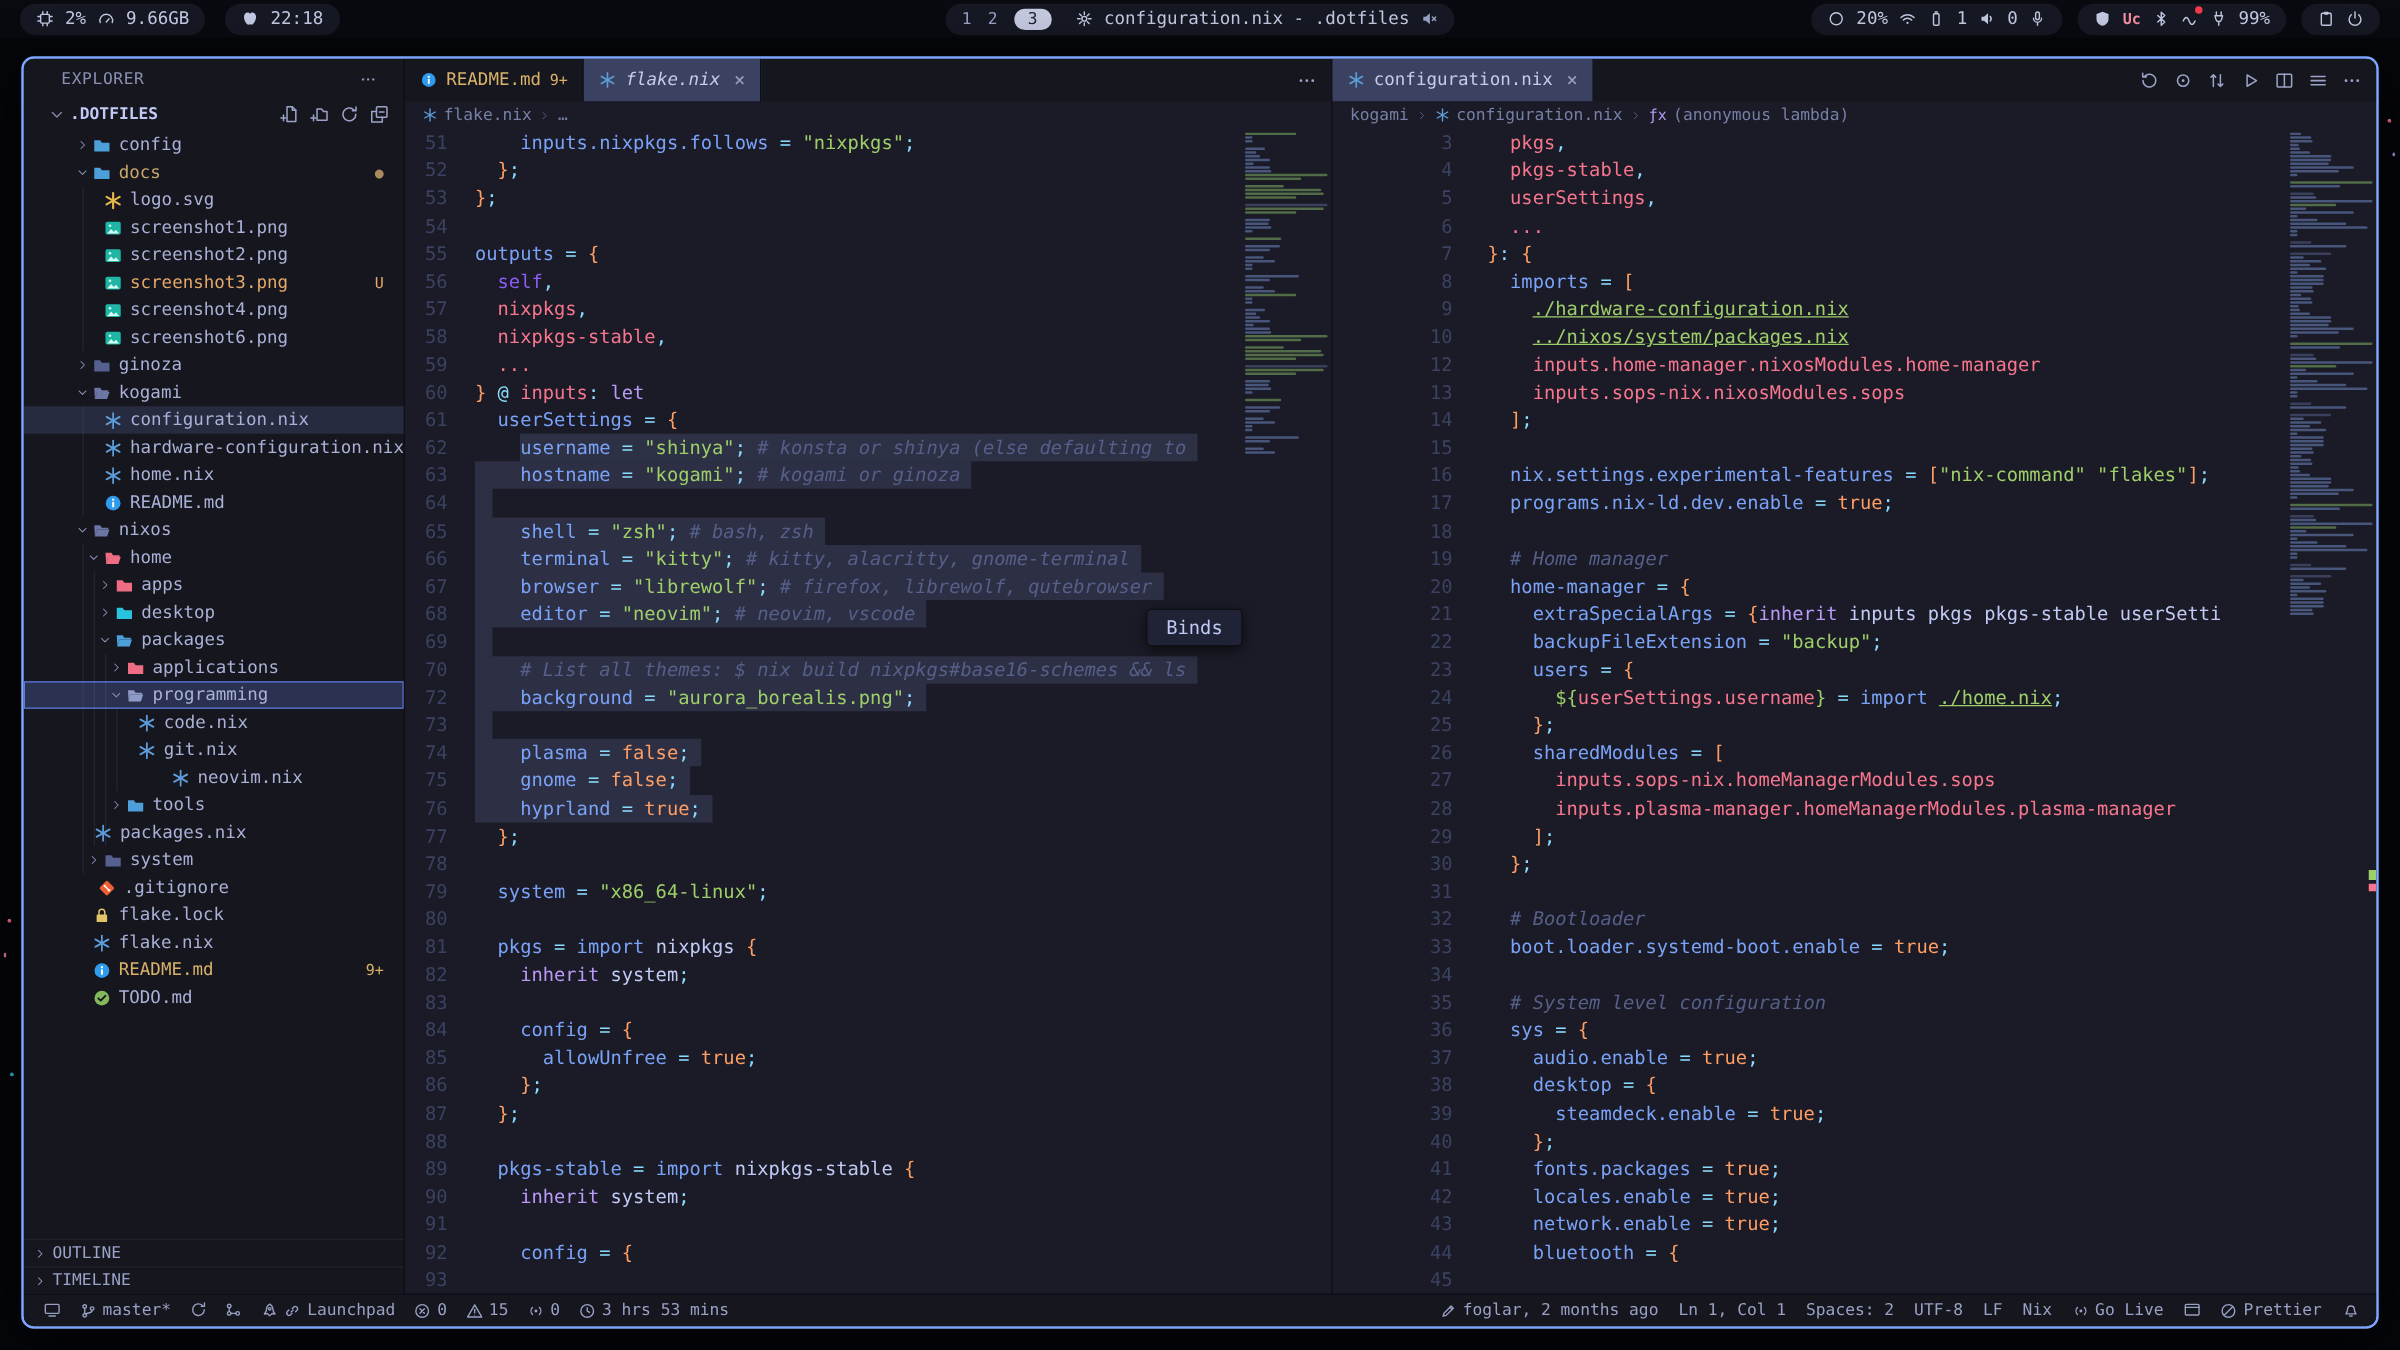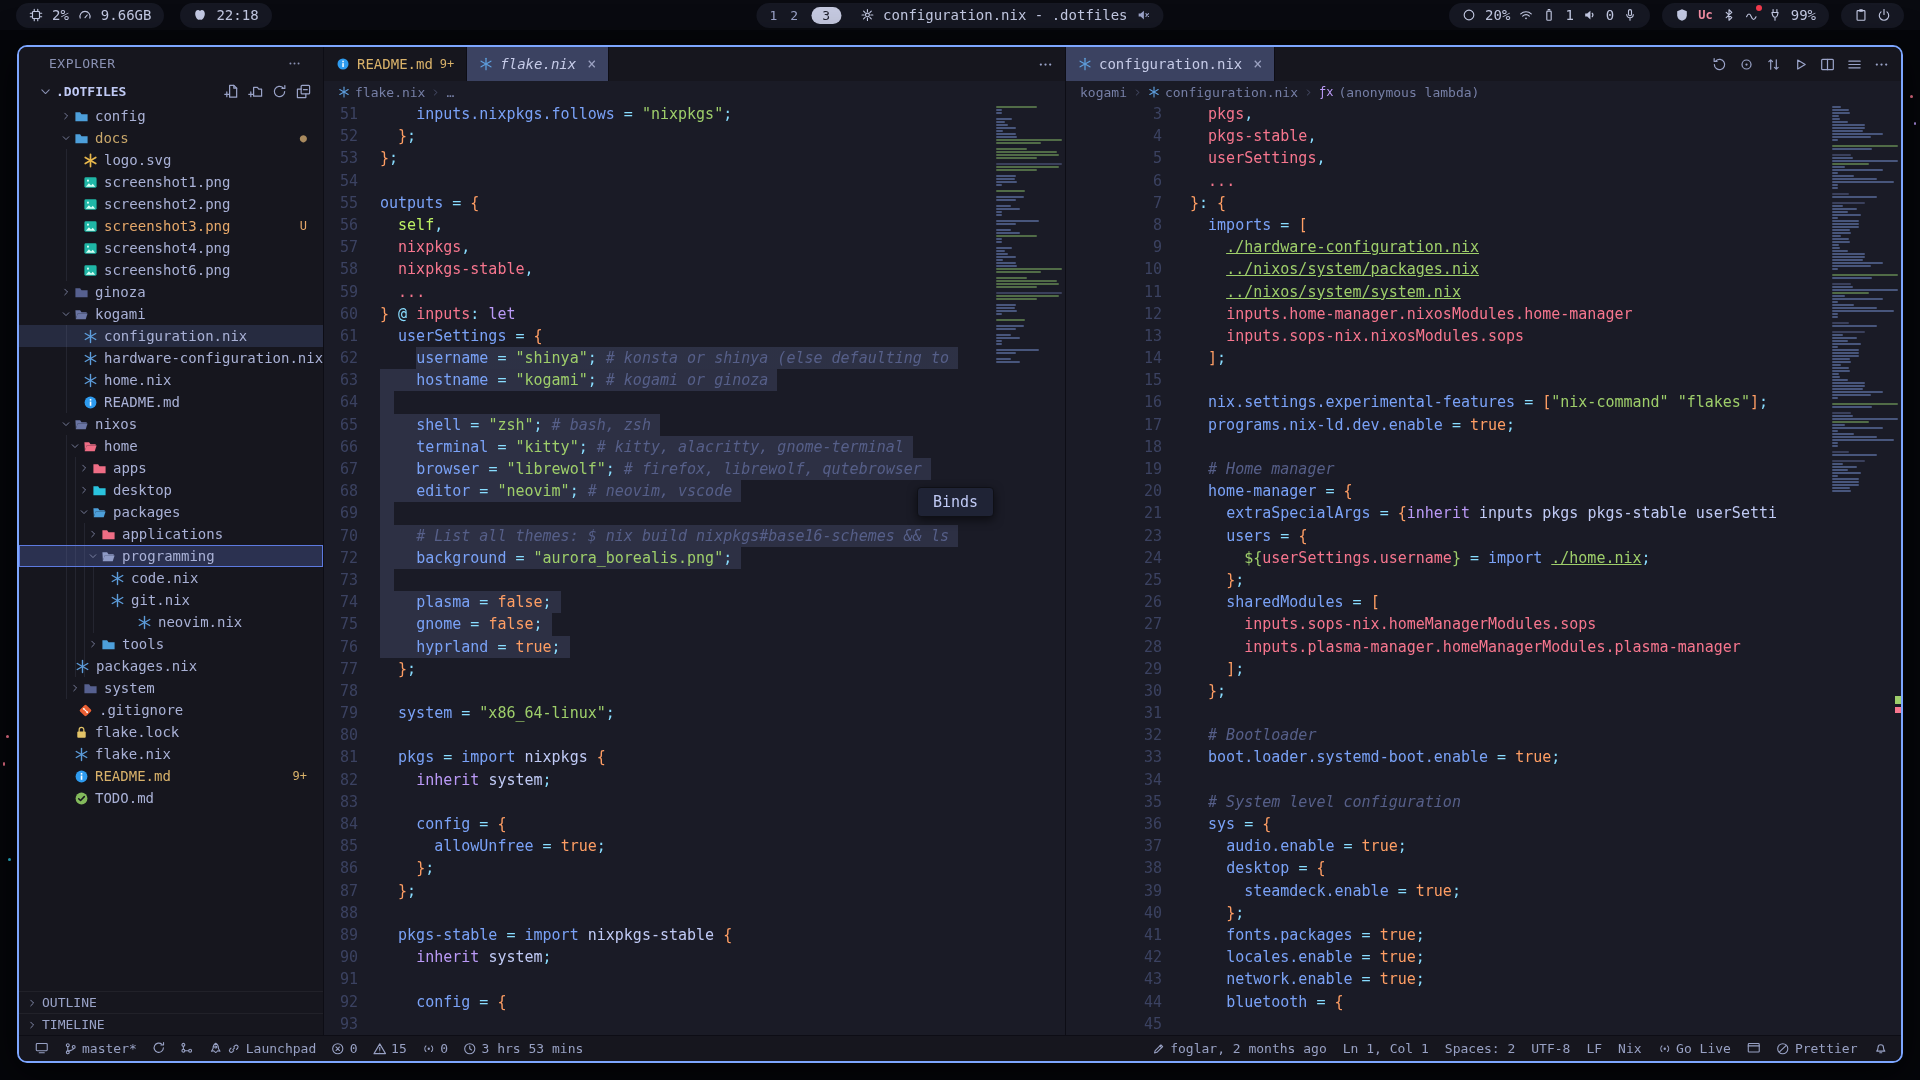--- a/index.html
+++ b/index.html
@@ -111,21 +111,21 @@
   .tk-c { color:#565f89; font-style:italic; }
   .tk-s { color:#9ece6a; }
   .tk-p { color:#9ece6a; text-decoration:underline; }
   .tk-b { color:#ff9e64; }
   .tk-pu { color:#89ddff; }
   .tk-kw { color:#bb9af7; }
   .tk-at { color:#7aa2f7; }
   .tk-id { color:#c0caf5; }
   .tk-pk { color:#f7768e; }
   .tk-bo { color:#ff9e64; }
-  .tk-se { color:#bef264; }
+  .tk-se { color:#8b5cf6; }
 
   .minimap { position:absolute; top:3px; bottom:0; right:0; width:72px; overflow:hidden; padding-left:3px; }
   .mbar { height:2px; margin-bottom:1px; border-radius:1px; opacity:.55; }
   .ovr-mark { position:absolute; right:0; width:6px; }
 
   .tooltip {
     position:absolute; left:593px; top:384px; padding:5px 15px;
     background:#1f2335; border:1px solid #0f1016; border-radius:4px;
     box-shadow:0 3px 10px rgba(0,0,0,.55); color:#c0caf5; font-size:15px; z-index:5;
   }
@@ -1180,31 +1180,31 @@
         <div class="code" id="code2">
           <div class="lines" id="lines2">
               <div class="line"><span class="ln">3</span><span class="lc">  <span class="tk-pk">pkgs</span><span class="tk-pu">,</span></span></div>
               <div class="line"><span class="ln">4</span><span class="lc">  <span class="tk-pk">pkgs-stable</span><span class="tk-pu">,</span></span></div>
               <div class="line"><span class="ln">5</span><span class="lc">  <span class="tk-pk">userSettings</span><span class="tk-pu">,</span></span></div>
               <div class="line"><span class="ln">6</span><span class="lc">  <span class="tk-pk">.</span><span class="tk-pk">.</span><span class="tk-pk">.</span></span></div>
               <div class="line"><span class="ln">7</span><span class="lc"><span class="tk-b">}</span><span class="tk-pu">:</span> <span class="tk-b">{</span></span></div>
               <div class="line"><span class="ln">8</span><span class="lc">  <span class="tk-at">imports</span> <span class="tk-pu">=</span> <span class="tk-b">[</span></span></div>
               <div class="line"><span class="ln">9</span><span class="lc">    <span class="tk-p">./hardware-configuration.nix</span></span></div>
               <div class="line"><span class="ln">10</span><span class="lc">    <span class="tk-p">../nixos/system/packages.nix</span></span></div>
-              <div class="line"><span class="ln">11</span><span class="lc">    <span class="tk-p">../nixos/system/system.nix</span></span></div>
               <div class="line"><span class="ln">12</span><span class="lc">    <span class="tk-pk">inputs.home-manager.nixosModules.home-manager</span></span></div>
               <div class="line"><span class="ln">13</span><span class="lc">    <span class="tk-pk">inputs.sops-nix.nixosModules.sops</span></span></div>
               <div class="line"><span class="ln">14</span><span class="lc">  <span class="tk-b">]</span><span class="tk-pu">;</span></span></div>
               <div class="line"><span class="ln">15</span><span class="lc"></span></div>
               <div class="line"><span class="ln">16</span><span class="lc">  <span class="tk-at">nix.settings.experimental-features</span> <span class="tk-pu">=</span> <span class="tk-b">[</span><span class="tk-s">"nix-command"</span> <span class="tk-s">"flakes"</span><span class="tk-b">]</span><span class="tk-pu">;</span></span></div>
               <div class="line"><span class="ln">17</span><span class="lc">  <span class="tk-at">programs.nix-ld.dev.enable</span> <span class="tk-pu">=</span> <span class="tk-bo">true</span><span class="tk-pu">;</span></span></div>
               <div class="line"><span class="ln">18</span><span class="lc"></span></div>
               <div class="line"><span class="ln">19</span><span class="lc">  <span class="tk-c"># Home manager</span></span></div>
               <div class="line"><span class="ln">20</span><span class="lc">  <span class="tk-at">home-manager</span> <span class="tk-pu">=</span> <span class="tk-b">{</span></span></div>
               <div class="line"><span class="ln">21</span><span class="lc">    <span class="tk-at">extraSpecialArgs</span> <span class="tk-pu">=</span> <span class="tk-b">{</span><span class="tk-kw">inherit</span> <span class="tk-id">inputs</span> <span class="tk-id">pkgs</span> <span class="tk-id">pkgs-stable</span> <span class="tk-id">userSetti</span></span></div>
+              <div class="line"><span class="ln">22</span><span class="lc">    <span class="tk-at">backupFileExtension</span> <span class="tk-pu">=</span> <span class="tk-s">"backup"</span><span class="tk-pu">;</span></span></div>
               <div class="line"><span class="ln">23</span><span class="lc">    <span class="tk-at">users</span> <span class="tk-pu">=</span> <span class="tk-b">{</span></span></div>
               <div class="line"><span class="ln">24</span><span class="lc">      <span class="tk-s">${</span><span class="tk-pk">userSettings.username</span><span class="tk-s">}</span> <span class="tk-pu">=</span> <span class="tk-at">import</span> <span class="tk-p">./home.nix</span><span class="tk-pu">;</span></span></div>
               <div class="line"><span class="ln">25</span><span class="lc">    <span class="tk-b">}</span><span class="tk-pu">;</span></span></div>
               <div class="line"><span class="ln">26</span><span class="lc">    <span class="tk-at">sharedModules</span> <span class="tk-pu">=</span> <span class="tk-b">[</span></span></div>
               <div class="line"><span class="ln">27</span><span class="lc">      <span class="tk-pk">inputs.sops-nix.homeManagerModules.sops</span></span></div>
               <div class="line"><span class="ln">28</span><span class="lc">      <span class="tk-pk">inputs.plasma-manager.homeManagerModules.plasma-manager</span></span></div>
               <div class="line"><span class="ln">29</span><span class="lc">    <span class="tk-b">]</span><span class="tk-pu">;</span></span></div>
               <div class="line"><span class="ln">30</span><span class="lc">  <span class="tk-b">}</span><span class="tk-pu">;</span></span></div>
               <div class="line"><span class="ln">31</span><span class="lc"></span></div>
               <div class="line"><span class="ln">32</span><span class="lc">  <span class="tk-c"># Bootloader</span></span></div>

